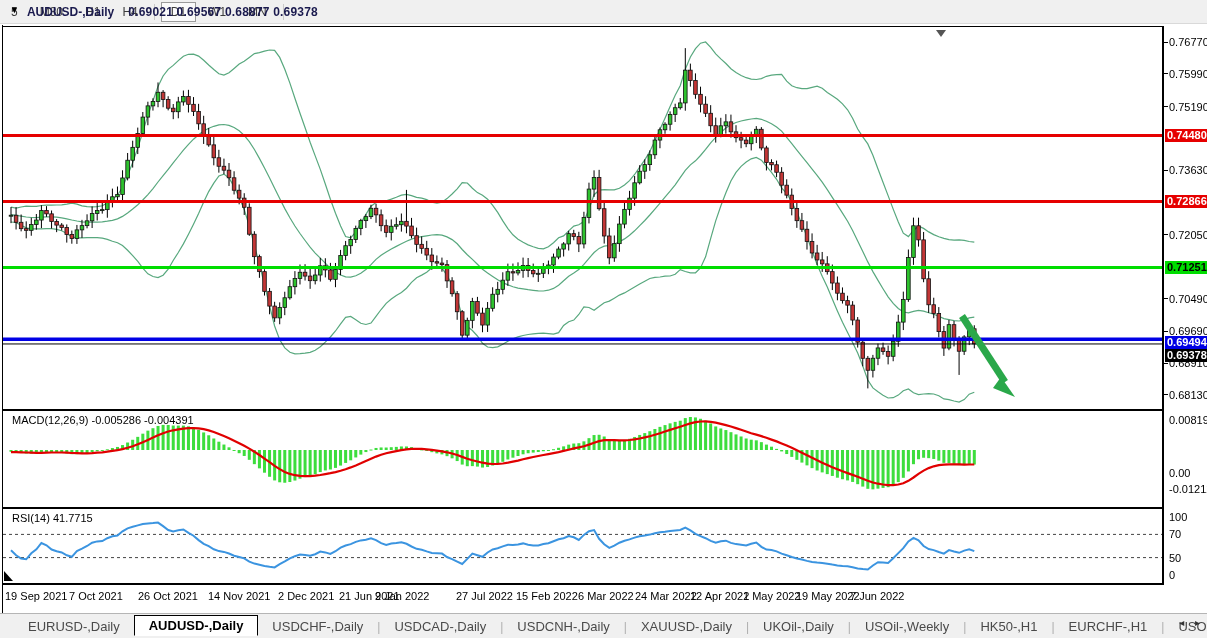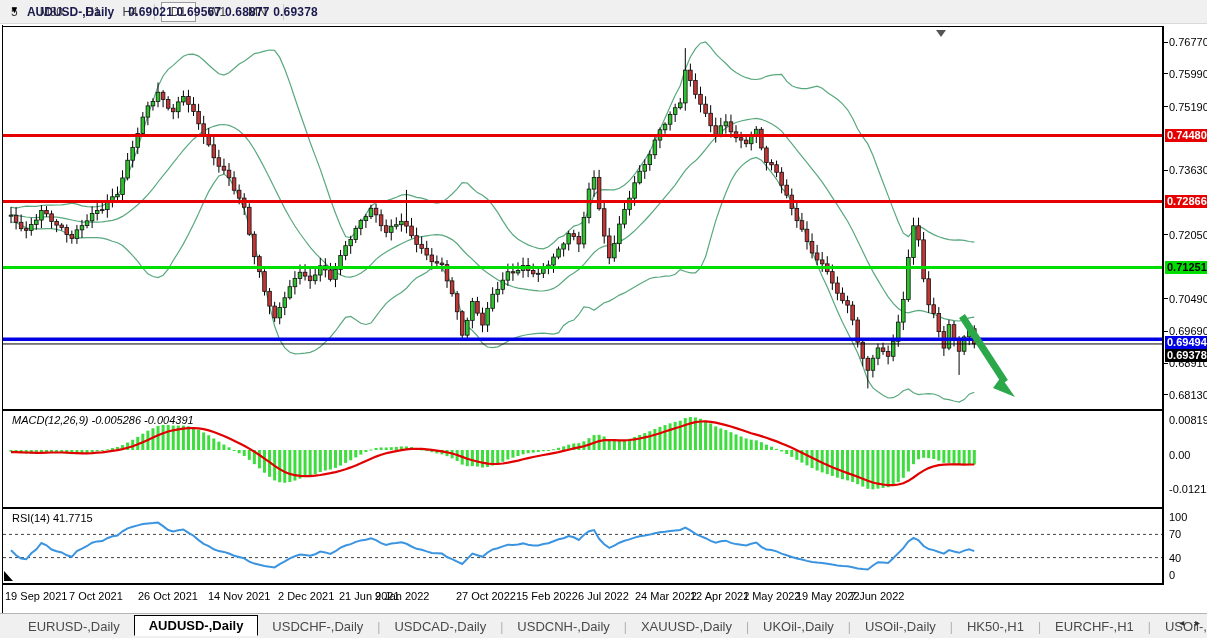--- a/index.html
+++ b/index.html
@@ -454,21 +454,21 @@
         <line x1="0" y1="313.22222222222246" x2="1161" y2="313.22222222222246" stroke="#0000e6" stroke-width="3.5"></line>
         <line x1="0" y1="317.9607843137259" x2="1161" y2="317.9607843137259" stroke="#000000" stroke-width="1"></line>
         <path d="M933 4 L943 4 L938 11 Z" fill="#555"></path>
         <line x1="959" y1="290" x2="1002" y2="356" stroke="#2aa84a" stroke-width="7"></line>
         <path d="M1012 371 L990 362 L998 351 Z" fill="#2aa84a"></path>
         <line x1="0" y1="0.5" x2="1161" y2="0.5" stroke="#000" stroke-width="1"></line>
       </svg>
     </div>
   <div class="panelborder" style="top:409px;height:2px;"></div>
 
-  <div class="panel" id="macdpanel" style="top:411px;height:96px;font-style:italic;">
+  <div class="panel" id="macdpanel" style="top:411px;height:96px;">
     <div class="paneltitle">MACD(12,26,9) -0.005286 -0.004391</div>
   <svg width="1161" height="96">
         <rect x="6.5" y="39" width="3" height="1.7923271418265192" fill="#3ddd3d"></rect>
         <rect x="11.57" y="39" width="3" height="2.206037890074383" fill="#3ddd3d"></rect>
         <rect x="16.64" y="39" width="3" height="2.913399835806979" fill="#3ddd3d"></rect>
         <rect x="21.71" y="39" width="3" height="3.5422833449968447" fill="#3ddd3d"></rect>
         <rect x="26.78" y="39" width="3" height="3.623026957143752" fill="#3ddd3d"></rect>
         <rect x="31.85" y="39" width="3" height="3.3570725433492017" fill="#3ddd3d"></rect>
         <rect x="36.92" y="39" width="3" height="2.4954763565087577" fill="#3ddd3d"></rect>
         <rect x="41.99" y="39" width="3" height="2.0100839921822886" fill="#3ddd3d"></rect>
@@ -689,61 +689,61 @@
       <div class="tickmark" style="top: 336.578px;"></div>
       <div class="tick" style="top: 331.078px;">0.68910</div>
       <div class="tickmark" style="top: 368.441px;"></div>
       <div class="tick" style="top: 362.941px;">0.68130</div>
       <div class="badge" style="top: 103.046px; background: rgb(230, 0, 0); color: rgb(255, 255, 255);">0.74480</div>
       <div class="badge" style="top: 168.977px; background: rgb(230, 0, 0); color: rgb(255, 255, 255);">0.72866</div>
       <div class="badge" style="top: 234.949px; background: rgb(0, 221, 0); color: rgb(0, 0, 0);">0.71251</div>
       <div class="badge" style="top: 310px; background: rgb(0, 0, 230); color: rgb(255, 255, 255);">0.69494</div>
       <div class="badge" style="top: 323px; background: rgb(0, 0, 0); color: rgb(255, 255, 255);">0.69378</div>
       <div class="tick" style="top: 388px;">0.008197</div>
-      <div class="tick" style="top: 423px;">0.00</div>
+      <div class="tick" style="top: 441px;">0.00</div>
       <div class="tick" style="top: 457px;">-0.01212</div>
       <div class="tick" style="top: 485px;">100</div>
       <div class="tick" style="top: 502.4px;">70</div>
-      <div class="tick" style="top: 525.6px;">40</div>
+      <div class="tick" style="top: 525.6px;">50</div>
       <div class="tick" style="top: 543px;">0</div>
       <div style="position: absolute; left: -2px; top: 0px; width: 2px; height: 557px; background: rgb(0, 0, 0);"></div>
     </div>
 
   <div id="timeline">
       <div class="tl" style="left: 2px;">19 Sep 2021</div>
       <div class="tl" style="left: 66px;">7 Oct 2021</div>
       <div class="tl" style="left: 135px;">26 Oct 2021</div>
       <div class="tl" style="left: 205px;">14 Nov 2021</div>
       <div class="tl" style="left: 275px;">2 Dec 2021</div>
       <div class="tl" style="left: 336px;">21 Jun 2021</div>
       <div class="tl" style="left: 372px;">9 Jan 2022</div>
-      <div class="tl" style="left: 453px;">27 Oct 2022</div>
+      <div class="tl" style="left: 453px;">27 Jul 2022</div>
       <div class="tl" style="left: 513px;">15 Feb 2022</div>
-      <div class="tl" style="left: 575px;">6 Jul 2022</div>
+      <div class="tl" style="left: 575px;">6 Mar 2022</div>
       <div class="tl" style="left: 632px; text-align: right;">24 Mar 2022</div>
       <div class="tl" style="left: 687px;">12 Apr 2022</div>
       <div class="tl" style="left: 740px;">1 May 2022</div>
       <div class="tl" style="left: 793px;">19 May 2022</div>
       <div class="tl" style="left: 847px;">7 Jun 2022</div>
     </div>
 
   <div id="tabs">
       <span class="tab">EURUSD-,Daily</span>
       <span class="tab active">AUDUSD-,Daily</span>
       <span class="tab">USDCHF-,Daily</span>
       <span class="tabsep">|</span>
       <span class="tab">USDCAD-,Daily</span>
       <span class="tabsep">|</span>
       <span class="tab">USDCNH-,Daily</span>
       <span class="tabsep">|</span>
       <span class="tab">XAUUSD-,Daily</span>
       <span class="tabsep">|</span>
       <span class="tab">UKOil-,Daily</span>
       <span class="tabsep">|</span>
-      <span class="tab">USOil-,Daily</span>
+      <span class="tab">USOil-,Weekly</span>
       <span class="tabsep">|</span>
       <span class="tab">HK50-,H1</span>
       <span class="tabsep">|</span>
       <span class="tab">EURCHF-,H1</span>
       <span class="tabsep">|</span>
       <span class="tab">USOil-,H4</span>
     </div>
   <div id="tabarrows">◂ ▸</div>
 
 </div>

